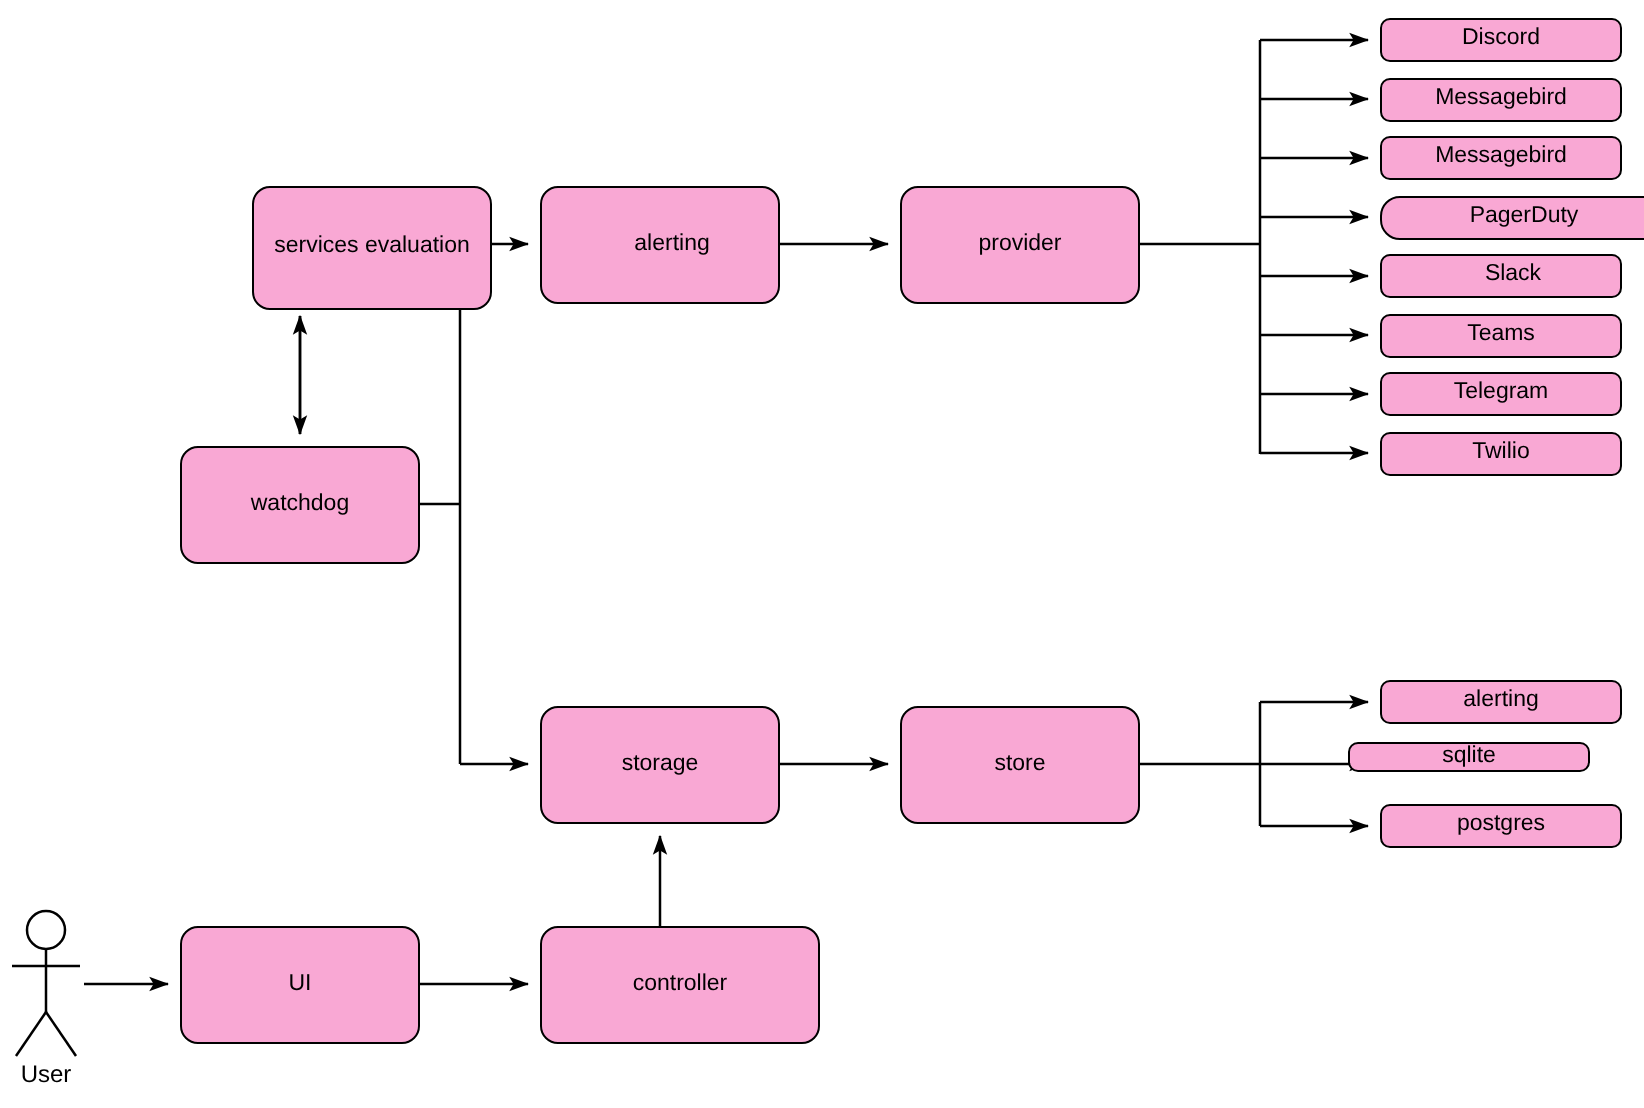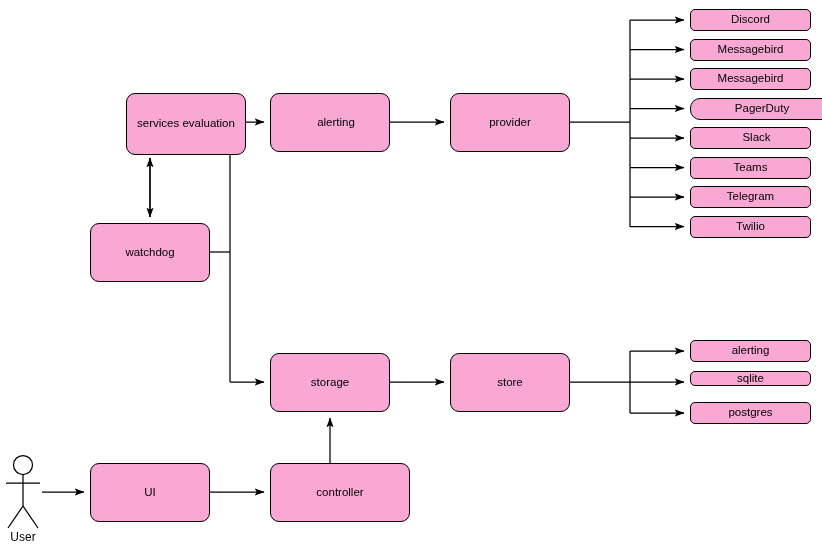--- a/index.html
+++ b/index.html
@@ -167,20 +167,20 @@
   <div class="node leaf" style="left:690px; top:186px; width:121px; height:22px;">
     <span>Telegram</span>
   </div>
   <div class="node leaf" style="left:690px; top:215.5px; width:121px; height:22px;">
     <span>Twilio</span>
   </div>
 
   <div class="node leaf" style="left:690px; top:340px; width:121px; height:22px;">
     <span>alerting</span>
   </div>
-  <div class="node leaf" style="left:690px; top:371px; width:121px; height:15px;">
+  <div class="node leaf" style="left:674px; top:371px; width:121px; height:15px;">
     <span>sqlite</span>
   </div>
   <div class="node leaf" style="left:690px; top:402px; width:121px; height:22px;">
     <span>postgres</span>
   </div>
 
 </div>
 
 </body></html>

